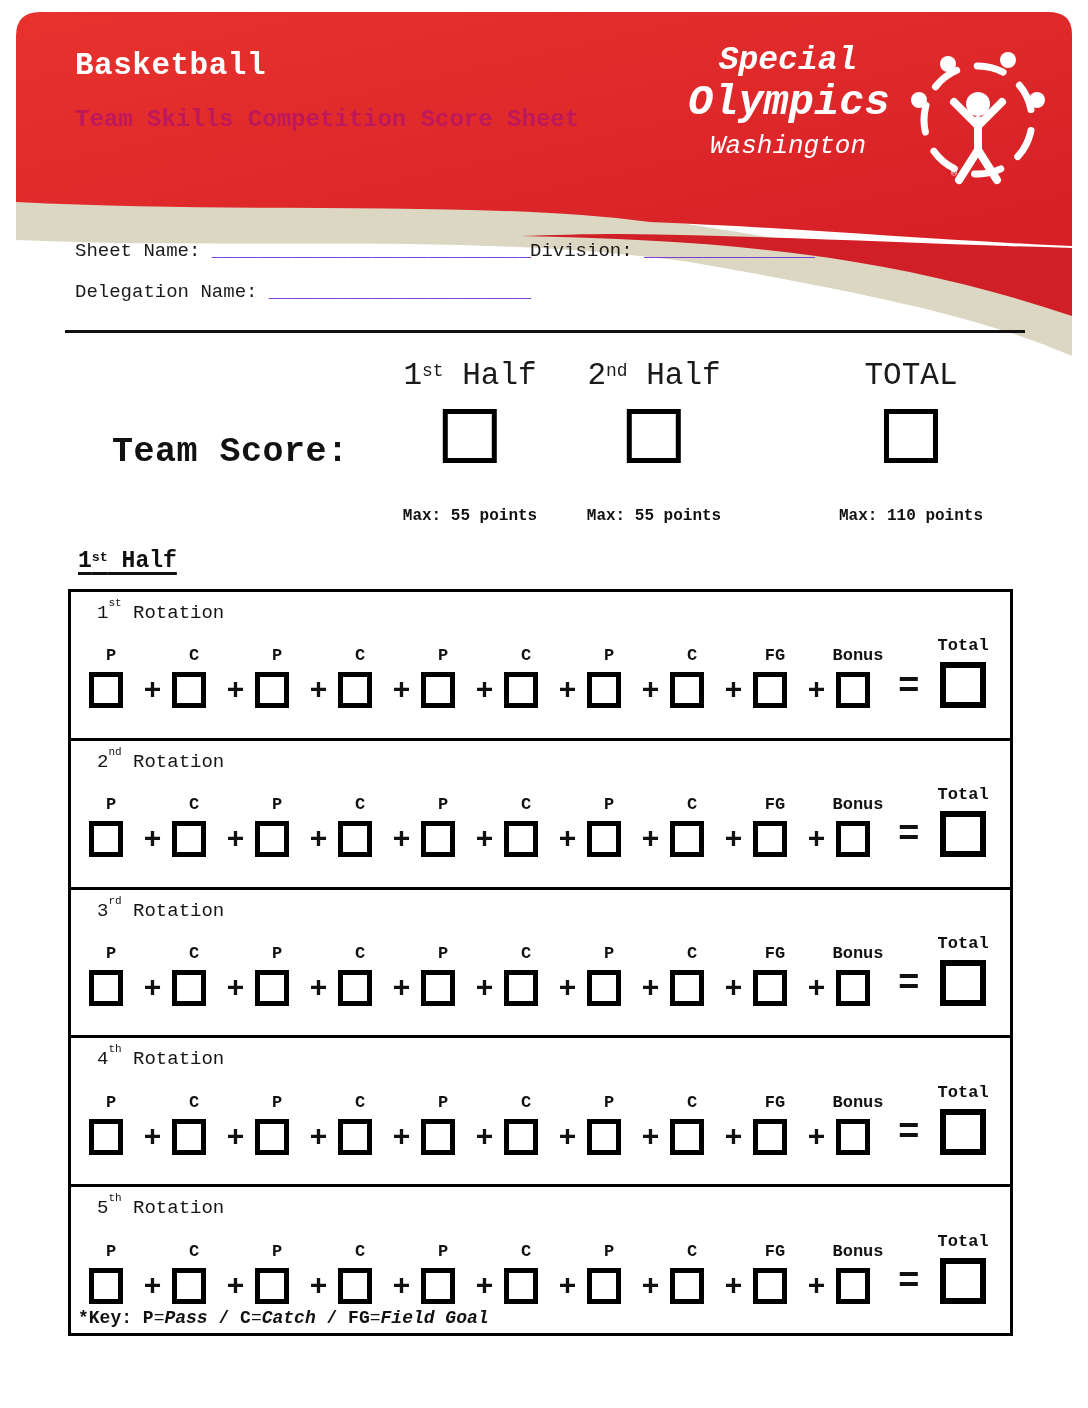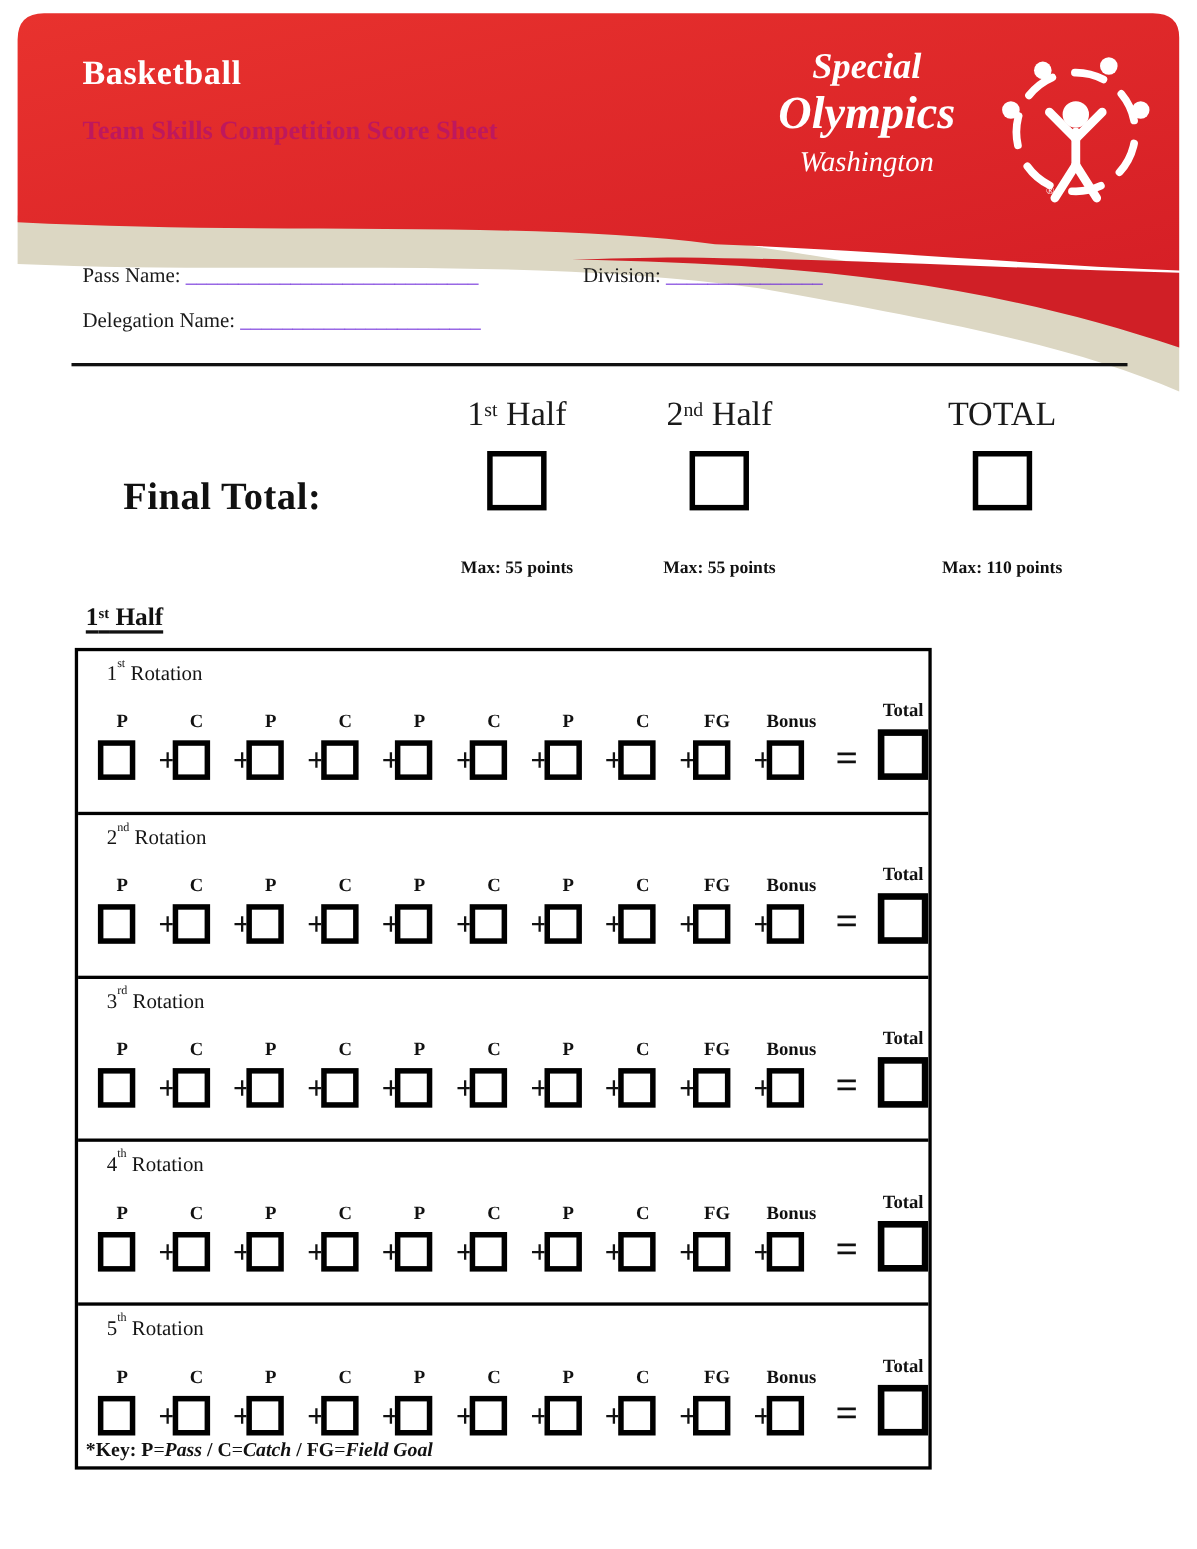--- a/index.html
+++ b/index.html
@@ -1,20 +1,20 @@
 <!DOCTYPE html>
 <html><head>
 <meta charset="utf-8">
 <style>
   * { margin:0; padding:0; box-sizing:border-box; }
   html,body { background:#ffffff; }
   .sheet {
     position:relative; width:1088px; height:1408px; margin:0 auto;
     background:#ffffff; overflow:hidden;
-    font-family:Liberation Serif, serif; color:#111;
+    font-family:Liberation Mono, monospace; color:#111;
   }
   
   .header-bg { position:absolute; left:0; top:0; }
   .hdr-title {
     position:absolute; left:75px; top:48px; color:#fff;
     font-size:31px; font-weight:bold; letter-spacing:.5px;
   }
   .hdr-subtitle {
     position:absolute; left:75px; top:106px; color:#be185d;
     font-size:24px; font-weight:bold;
@@ -47,21 +47,21 @@
   .fs-box { width:54px; height:54px; border:5px solid #000; background:#fff; margin-top:16px; }
   .fs-max { margin-top:44px; font-size:16px; font-weight:bold; white-space:nowrap; }
   .sup { font-size:58%; position:relative; top:-0.45em; }
   
   .half-heading {
     position:absolute; left:78px; top:548px; font-size:23px; font-weight:bold;
     text-decoration:underline; text-decoration-thickness:3px; text-underline-offset:5px;
   }
   
   .panel {
-    position:absolute; left:68px; top:589px; width:779px; height:747px;
+    position:absolute; left:68px; top:589px; width:945px; height:747px;
     border:3px solid #000; display:flex; flex-direction:column; background:#fff;
   }
   .rotation-row { flex:1 1 0; border-bottom:3px solid #000; padding:10px 0 0 18px; position:relative; }
   .rotation-row:last-child { border-bottom:none; }
   .rot-title { margin-left:8px; font-size:19px; color:#151515; }
   .cells { display:flex; align-items:flex-end; margin-top:12px; }
   .cell { position:relative; width:83px; display:flex; flex-direction:column; align-items:flex-start; }
   .cell-last { width:44px; }
   .cl-wrap { width:44px; display:flex; justify-content:center; margin-bottom:7px; }
   .cl { font-size:17px; font-weight:bold; white-space:nowrap; }
@@ -122,27 +122,27 @@
       <circle cx="70" cy="68" r="12" fill="#ffffff" stroke="none"></circle>
       <line x1="70" y1="84" x2="70" y2="114"></line>
       <line x1="70" y1="90" x2="46" y2="66"></line>
       <line x1="70" y1="90" x2="94" y2="66"></line>
       <line x1="70" y1="114" x2="51" y2="144"></line>
       <line x1="70" y1="114" x2="89" y2="144"></line>
     </g>
   </svg>
   <span class="registered">®</span>
 
-  <div class="field f-team"><span>Pass Name:</span> <span class="blank">____________________________</span></div>
+  <div class="field f-team"><span>Sheet Name:</span> <span class="blank">____________________________</span></div>
   <div class="field f-division"><span>Division:</span> <span class="blank">_______________</span></div>
   <div class="field f-delegation"><span>Delegation Name:</span> <span class="blank">_______________________</span></div>
 
   <div class="rule"></div>
 
-  <div class="fs-label">Final Total:</div>
+  <div class="fs-label">Team Score:</div>
 
   <div class="fs-col fs-col-1">
     <div class="fs-header"><span>1</span><span class="sup">st</span><span> Half</span></div>
     <div class="fs-box"></div>
     <div class="fs-max">Max: 55 points</div>
   </div>
   <div class="fs-col fs-col-2">
     <div class="fs-header"><span>2</span><span class="sup">nd</span><span> Half</span></div>
     <div class="fs-box"></div>
     <div class="fs-max">Max: 55 points</div>

